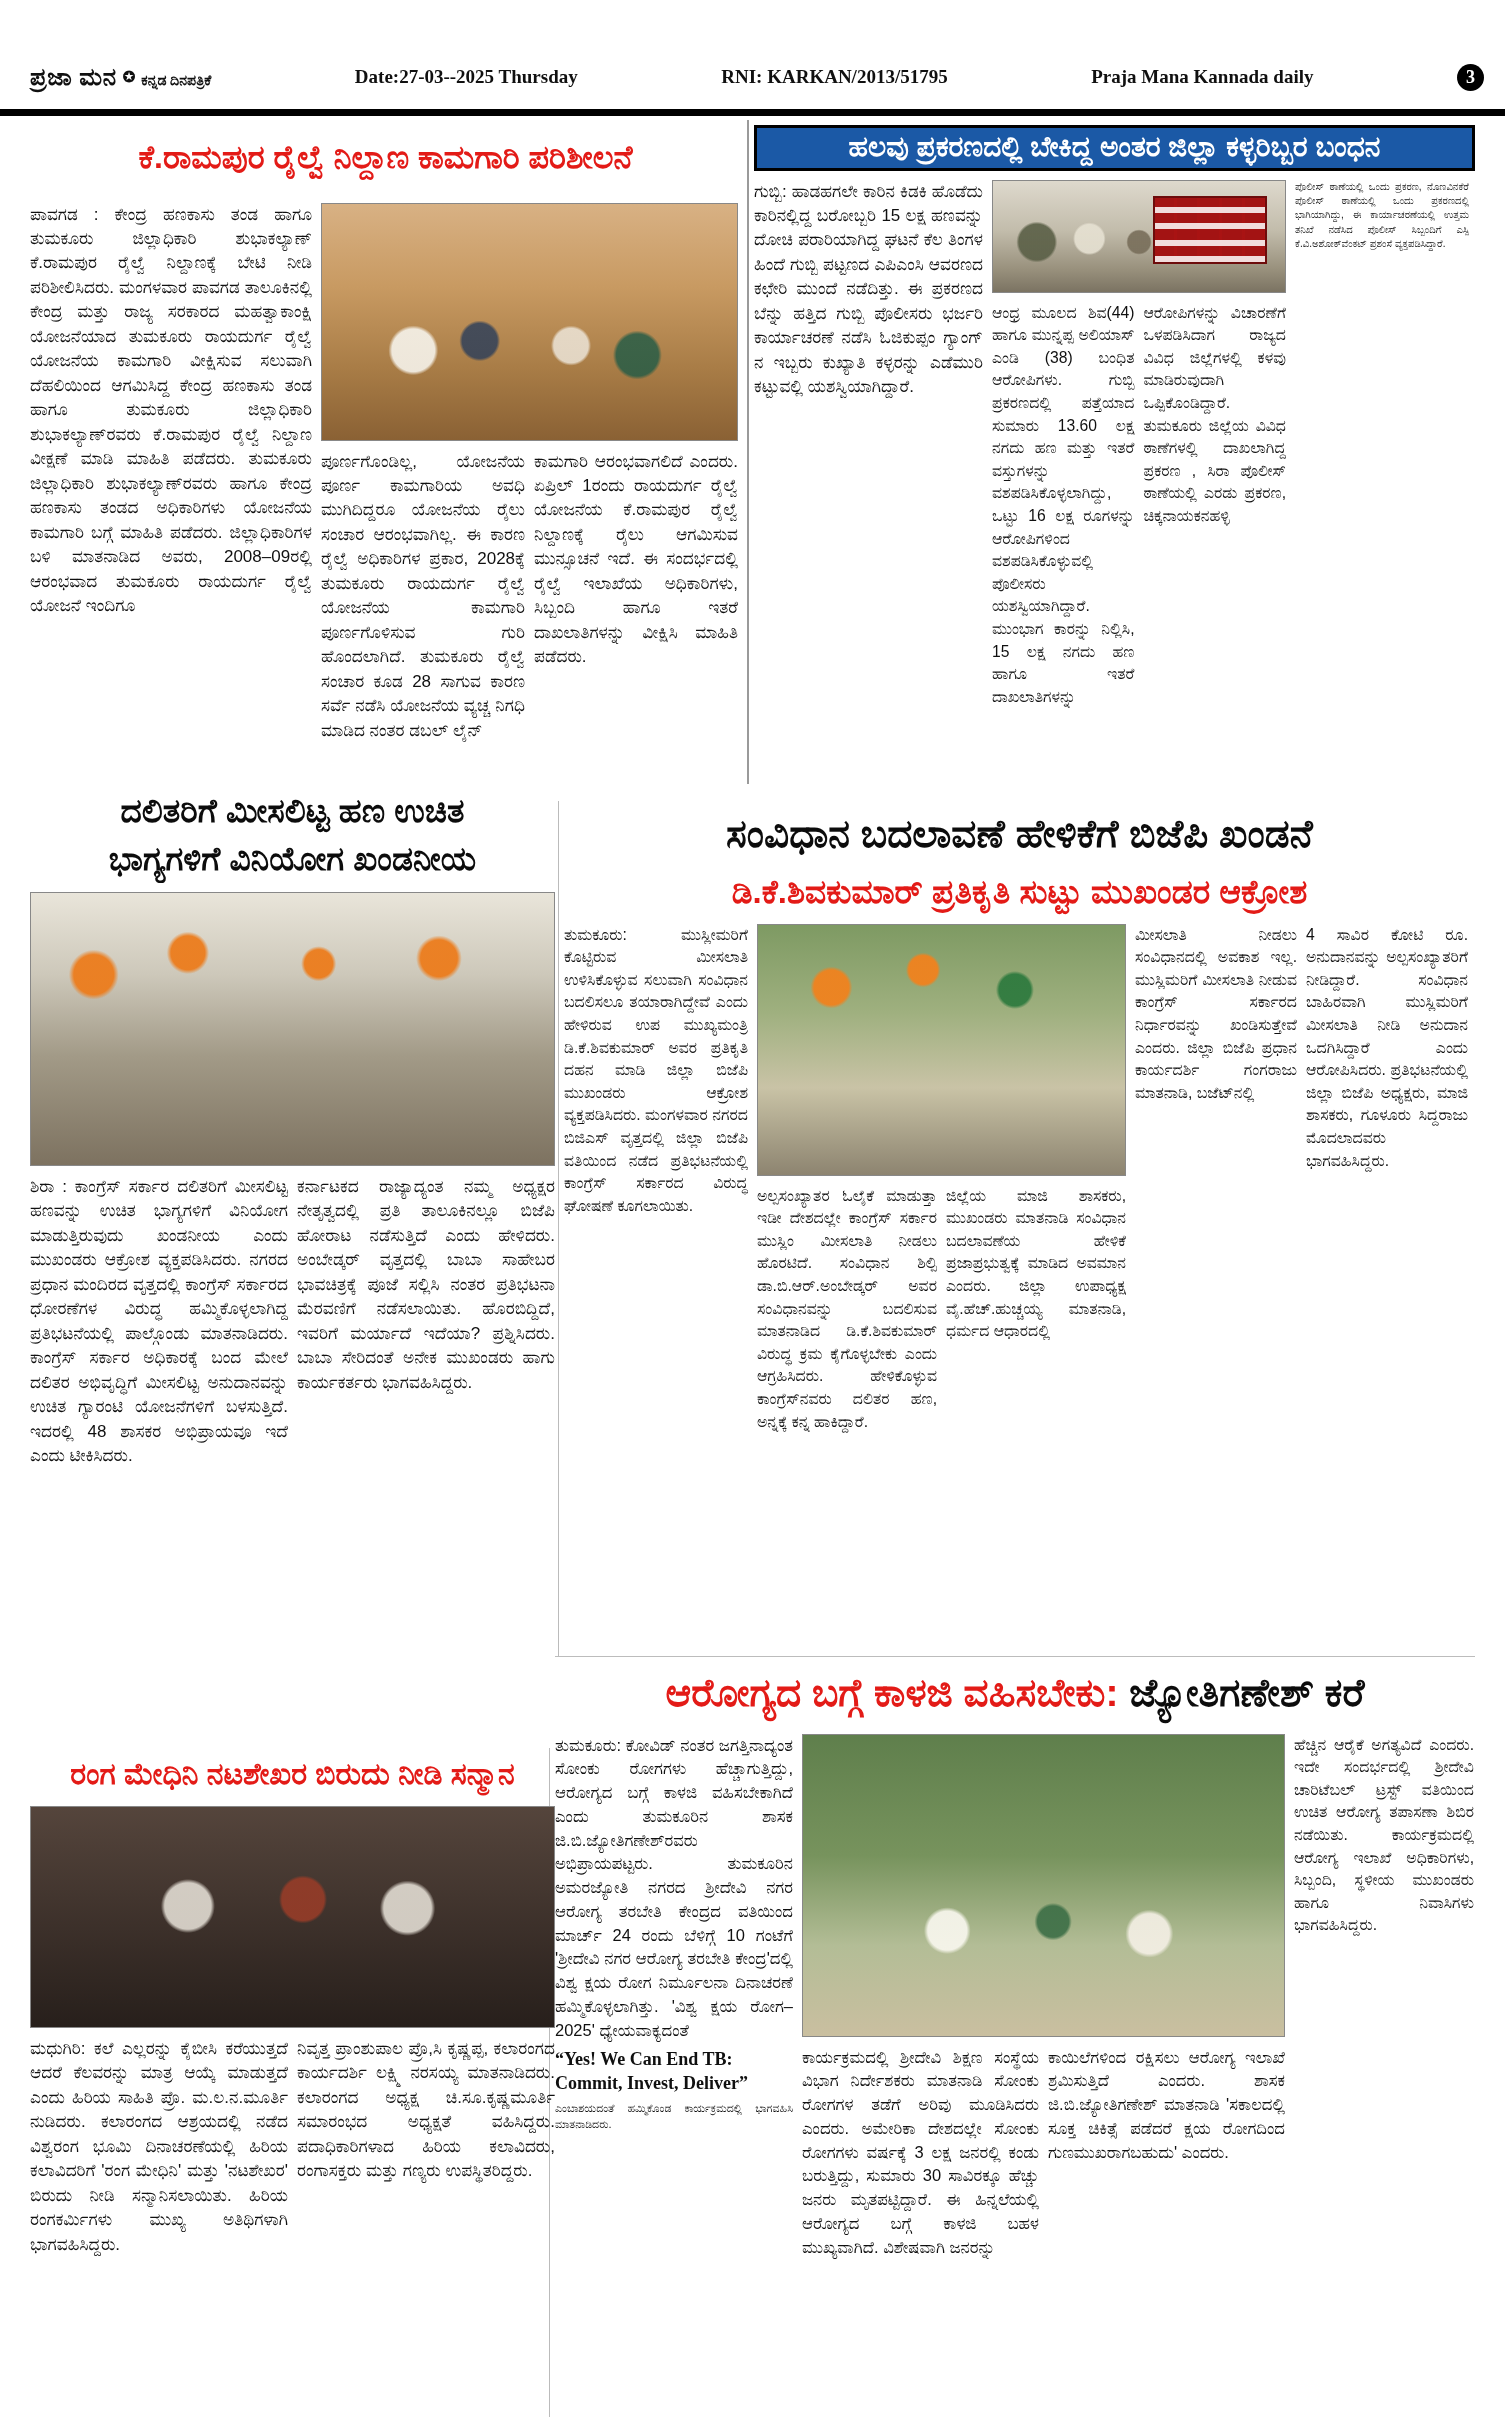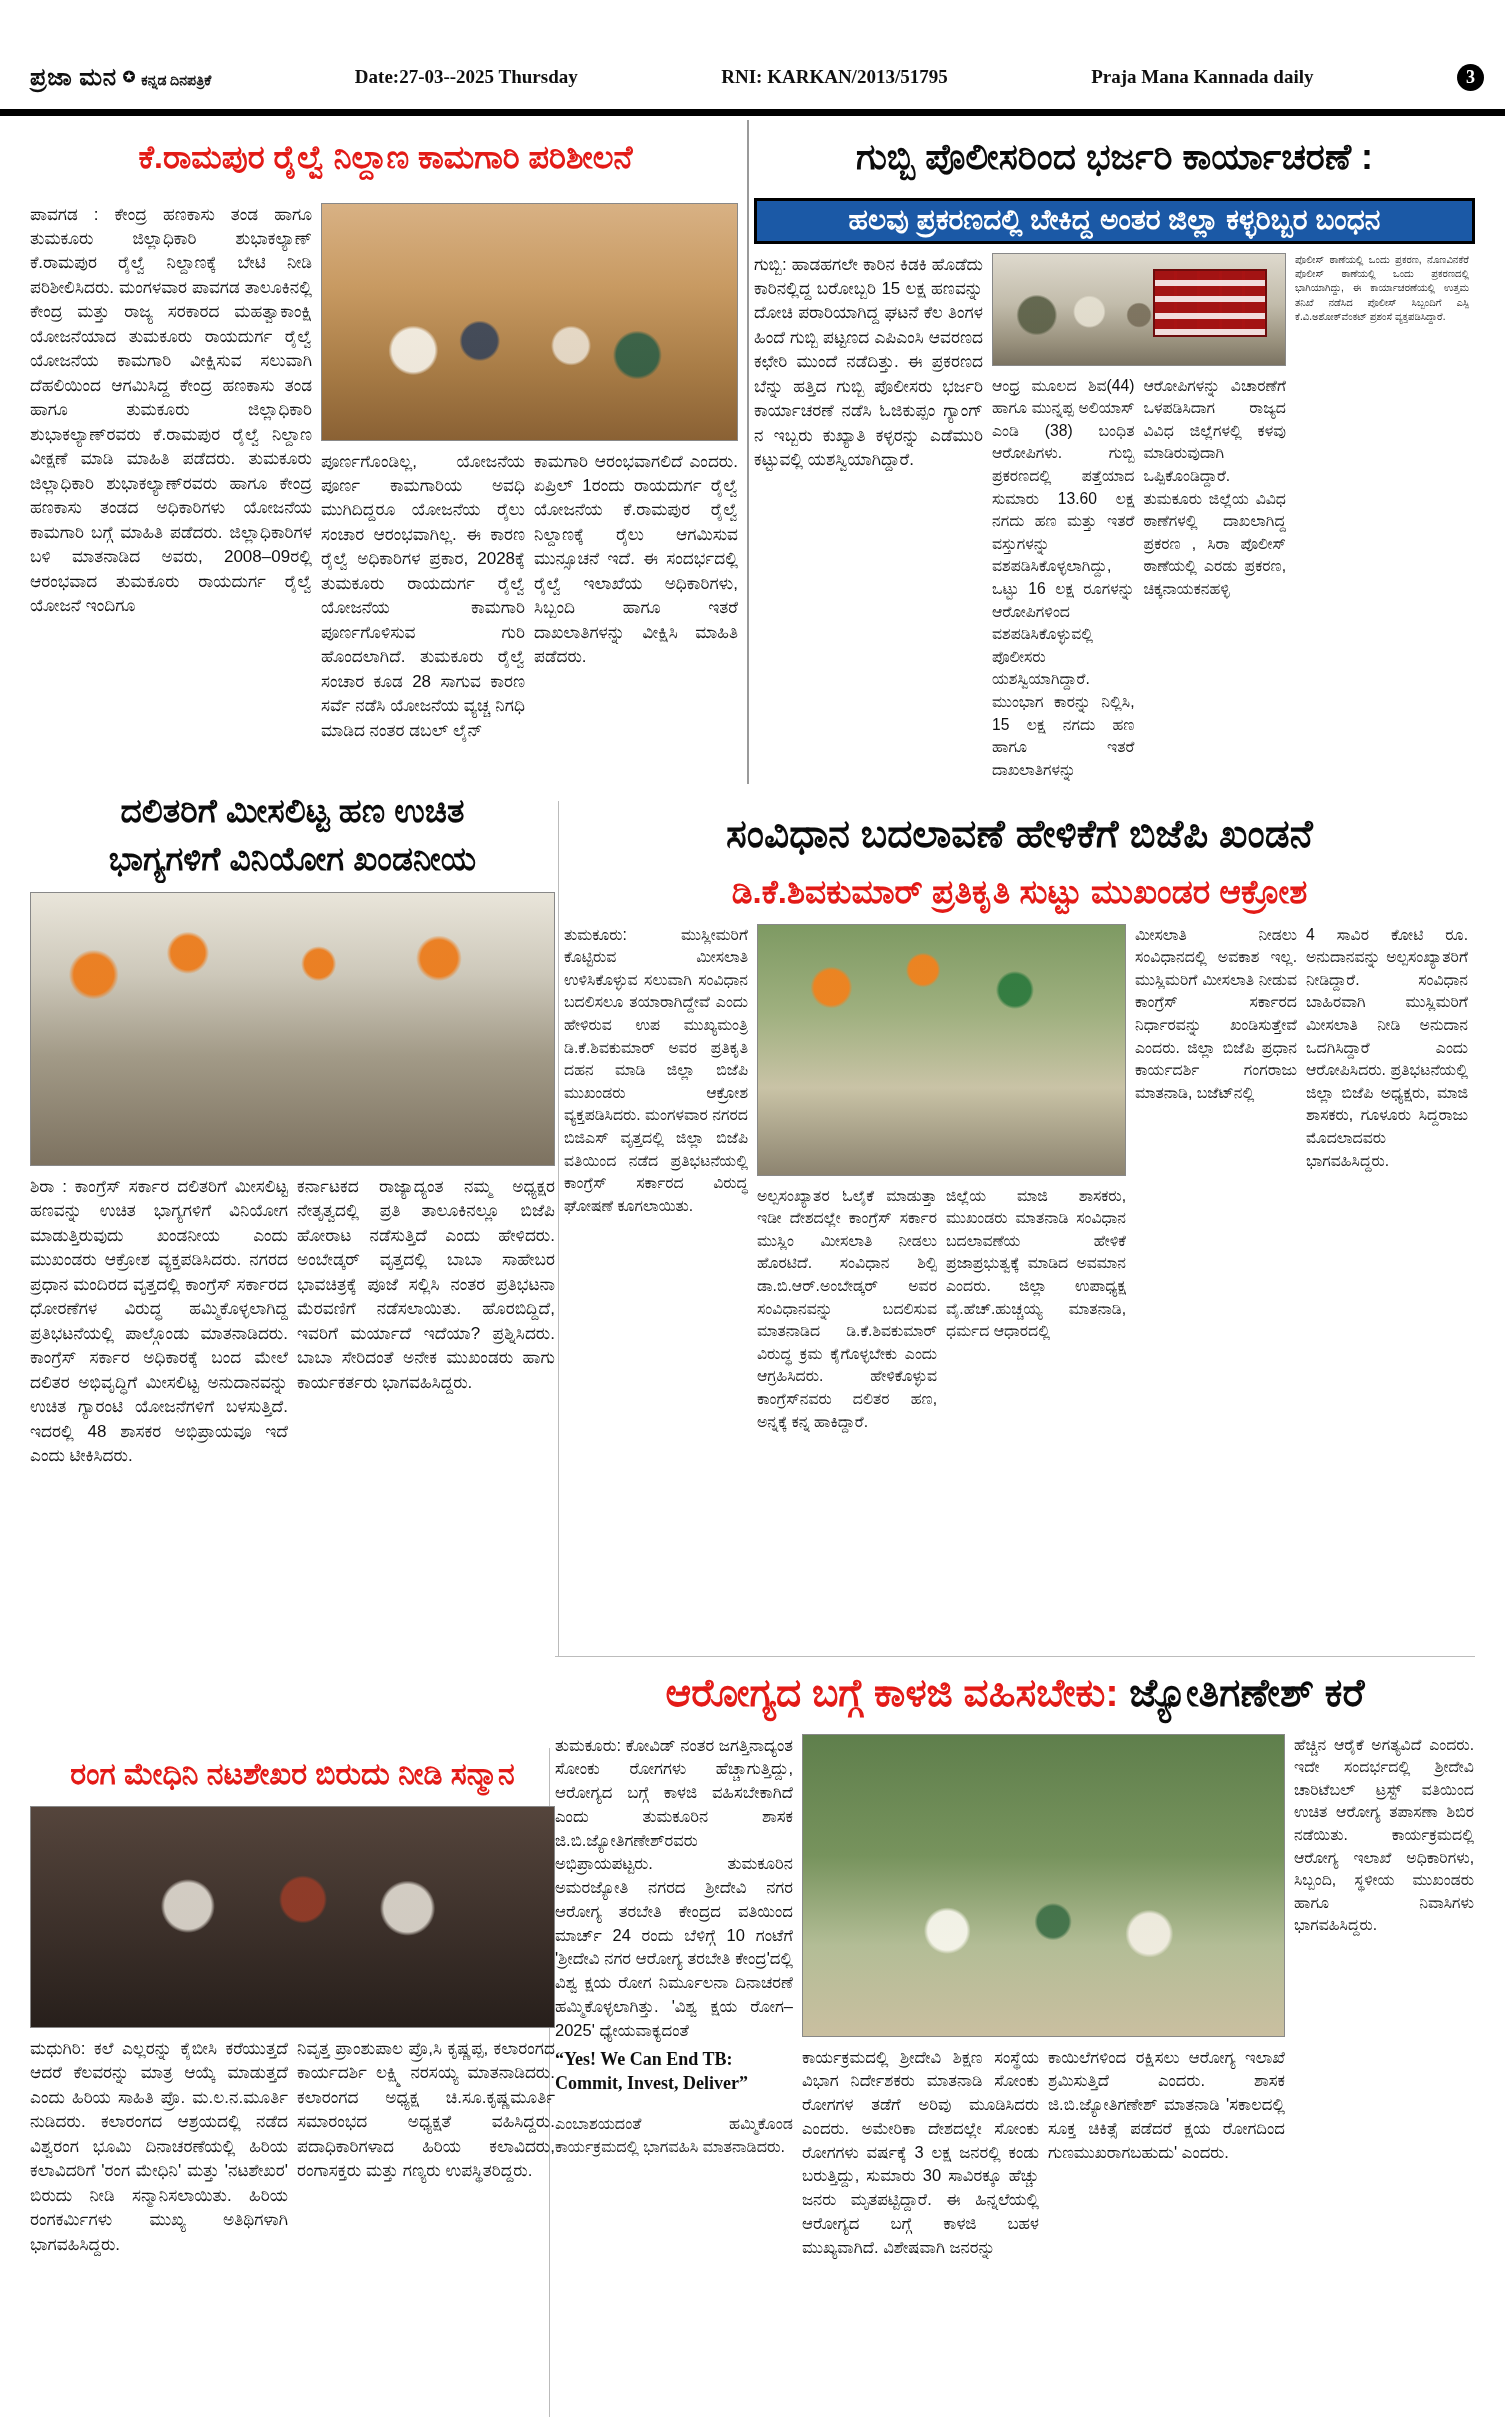--- a/index.html
+++ b/index.html
@@ -135,21 +135,20 @@
           <div class="col">ಪೂರ್ಣಗೊಂಡಿಲ್ಲ, ಯೋಜನೆಯ ಪೂರ್ಣ ಕಾಮಗಾರಿಯ ಅವಧಿ ಮುಗಿದಿದ್ದರೂ ಯೋಜನೆಯ ರೈಲು ಸಂಚಾರ ಆರಂಭವಾಗಿಲ್ಲ. ಈ ಕಾರಣ ರೈಲ್ವೆ ಅಧಿಕಾರಿಗಳ ಪ್ರಕಾರ, 2028ಕ್ಕೆ ತುಮಕೂರು ರಾಯದುರ್ಗ ರೈಲ್ವೆ ಯೋಜನೆಯ ಕಾಮಗಾರಿ ಪೂರ್ಣಗೊಳಿಸುವ ಗುರಿ ಹೊಂದಲಾಗಿದೆ. ತುಮಕೂರು ರೈಲ್ವೆ ಸಂಚಾರ ಕೂಡ 28 ಸಾಗುವ ಕಾರಣ ಸರ್ವೆ ನಡೆಸಿ ಯೋಜನೆಯ ವ್ಯಚ್ಚ ನಿಗಧಿ ಮಾಡಿದ ನಂತರ ಡಬಲ್ ಲೈನ್</div>
           <div class="col">ಕಾಮಗಾರಿ ಆರಂಭವಾಗಲಿದೆ ಎಂದರು. ಏಪ್ರಿಲ್ 1ರಂದು ರಾಯದುರ್ಗ ರೈಲ್ವೆ ಯೋಜನೆಯ ಕೆ.ರಾಮಪುರ ರೈಲ್ವೆ ನಿಲ್ದಾಣಕ್ಕೆ ರೈಲು ಆಗಮಿಸುವ ಮುನ್ಸೂಚನೆ ಇದೆ. ಈ ಸಂದರ್ಭದಲ್ಲಿ ರೈಲ್ವೆ ಇಲಾಖೆಯ ಅಧಿಕಾರಿಗಳು, ಸಿಬ್ಬಂದಿ ಹಾಗೂ ಇತರೆ ದಾಖಲಾತಿಗಳನ್ನು ವೀಕ್ಷಿಸಿ ಮಾಹಿತಿ ಪಡೆದರು.</div>
         </div>
       </div>
     </div>
   </section>
 
   <div class="vrule" style="left:747px; top:120px; width:1.5px; height:664px;"></div>
 
   <section class="art" style="left:754px; top:120px; width:721px; height:664px;">
-    <h1 class="hl blk" style="font-size:36px; height:73px; line-height:73px;">ಗುಬ್ಬಿ ಪೊಲೀಸರಿಂದ ಭರ್ಜರಿ ಕಾರ್ಯಾಚರಣೆ :</h1>
     <div class="banner" style="height:40px; margin:4.5px 0 9px; font-size:28px;">ಹಲವು ಪ್ರಕರಣದಲ್ಲಿ ಬೇಕಿದ್ದ ಅಂತರ ಜಿಲ್ಲಾ ಕಳ್ಳರಿಬ್ಬರ ಬಂಧನ</div>
     <div class="row" style="height:529px;">
       <div class="col colf" style="width:229px;">ಗುಬ್ಬಿ: ಹಾಡಹಗಲೇ ಕಾರಿನ ಕಿಡಕಿ ಹೊಡೆದು ಕಾರಿನಲ್ಲಿದ್ದ ಬರೋಬ್ಬರಿ 15 ಲಕ್ಷ ಹಣವನ್ನು ದೋಚಿ ಪರಾರಿಯಾಗಿದ್ದ ಘಟನೆ ಕೆಲ ತಿಂಗಳ ಹಿಂದೆ ಗುಬ್ಬಿ ಪಟ್ಟಣದ ಎಪಿಎಂಸಿ ಆವರಣದ ಕಛೇರಿ ಮುಂದೆ ನಡೆದಿತ್ತು. ಈ ಪ್ರಕರಣದ ಬೆನ್ನು ಹತ್ತಿದ ಗುಬ್ಬಿ ಪೊಲೀಸರು ಭರ್ಜರಿ ಕಾರ್ಯಾಚರಣೆ ನಡೆಸಿ ಓಜಿಕುಪ್ಪಂ ಗ್ಯಾಂಗ್ ನ ಇಬ್ಬರು ಕುಖ್ಯಾತಿ ಕಳ್ಳರನ್ನು ಎಡೆಮುರಿ ಕಟ್ಟುವಲ್ಲಿ ಯಶಸ್ವಿಯಾಗಿದ್ದಾರೆ.</div>
       <div class="stack" style="width:294px;">
         <div class="photo ph-gubbi" style="height:196px; margin-bottom:9px;">
           <div class="money-board"></div>
         </div>
         <div class="row" style="flex:1;">
           <div class="col" style="font-size:15.7px;">ಆಂಧ್ರ ಮೂಲದ ಶಿವ(44) ಹಾಗೂ ಮುನ್ನಪ್ಪ ಅಲಿಯಾಸ್ ಎಂಡಿ (38) ಬಂಧಿತ ಆರೋಪಿಗಳು. ಗುಬ್ಬಿ ಪ್ರಕರಣದಲ್ಲಿ ಪತ್ತೆಯಾದ ಸುಮಾರು 13.60 ಲಕ್ಷ ನಗದು ಹಣ ಮತ್ತು ಇತರೆ ವಸ್ತುಗಳನ್ನು ವಶಪಡಿಸಿಕೊಳ್ಳಲಾಗಿದ್ದು, ಒಟ್ಟು 16 ಲಕ್ಷ ರೂಗಳನ್ನು ಆರೋಪಿಗಳಿಂದ ವಶಪಡಿಸಿಕೊಳ್ಳುವಲ್ಲಿ ಪೊಲೀಸರು ಯಶಸ್ವಿಯಾಗಿದ್ದಾರೆ. ಮುಂಭಾಗ ಕಾರನ್ನು ನಿಲ್ಲಿಸಿ, 15 ಲಕ್ಷ ನಗದು ಹಣ ಹಾಗೂ ಇತರೆ ದಾಖಲಾತಿಗಳನ್ನು</div>
           <div class="col" style="font-size:15.7px;">ಆರೋಪಿಗಳನ್ನು ವಿಚಾರಣೆಗೆ ಒಳಪಡಿಸಿದಾಗ ರಾಜ್ಯದ ವಿವಿಧ ಜಿಲ್ಲೆಗಳಲ್ಲಿ ಕಳವು ಮಾಡಿರುವುದಾಗಿ ಒಪ್ಪಿಕೊಂಡಿದ್ದಾರೆ. ತುಮಕೂರು ಜಿಲ್ಲೆಯ ವಿವಿಧ ಠಾಣೆಗಳಲ್ಲಿ ದಾಖಲಾಗಿದ್ದ ಪ್ರಕರಣ , ಸಿರಾ ಪೊಲೀಸ್ ಠಾಣೆಯಲ್ಲಿ ಎರಡು ಪ್ರಕರಣ, ಚಿಕ್ಕನಾಯಕನಹಳ್ಳಿ</div>
@@ -189,21 +188,21 @@
   </section>
 
   <div class="hrule" style="left:555px; top:1656px; width:920px; height:0.7px;"></div>
 
   <section class="art" style="left:555px; top:1660px; width:920px; height:756px;">
     <h1 class="hl" style="font-size:39px; height:66px; line-height:66px;"><span class="red">ಆರೋಗ್ಯದ ಬಗ್ಗೆ ಕಾಳಜಿ ವಹಿಸಬೇಕು:</span><span class="blk"> ಜ್ಯೋತಿಗಣೇಶ್ ಕರೆ</span></h1>
     <div class="row" style="height:675px; margin-top:7.5px;">
       <div class="stack colf" style="width:238px;">
         <div class="col" style="flex:0 0 auto; font-size:16.5px;">ತುಮಕೂರು: ಕೋವಿಡ್ ನಂತರ ಜಗತ್ತಿನಾದ್ಯಂತ ಸೋಂಕು ರೋಗಗಳು ಹೆಚ್ಚಾಗುತ್ತಿದ್ದು, ಆರೋಗ್ಯದ ಬಗ್ಗೆ ಕಾಳಜಿ ವಹಿಸಬೇಕಾಗಿದೆ ಎಂದು ತುಮಕೂರಿನ ಶಾಸಕ ಜಿ.ಬಿ.ಜ್ಯೋತಿಗಣೇಶ್‌ರವರು ಅಭಿಪ್ರಾಯಪಟ್ಟರು. ತುಮಕೂರಿನ ಅಮರಜ್ಯೋತಿ ನಗರದ ಶ್ರೀದೇವಿ ನಗರ ಆರೋಗ್ಯ ತರಬೇತಿ ಕೇಂದ್ರದ ವತಿಯಿಂದ ಮಾರ್ಚ್ 24 ರಂದು ಬೆಳಿಗ್ಗೆ 10 ಗಂಟೆಗೆ 'ಶ್ರೀದೇವಿ ನಗರ ಆರೋಗ್ಯ ತರಬೇತಿ ಕೇಂದ್ರ'ದಲ್ಲಿ ವಿಶ್ವ ಕ್ಷಯ ರೋಗ ನಿರ್ಮೂಲನಾ ದಿನಾಚರಣೆ ಹಮ್ಮಿಕೊಳ್ಳಲಾಗಿತ್ತು. 'ವಿಶ್ವ ಕ್ಷಯ ರೋಗ–2025' ಧ್ಯೇಯವಾಕ್ಯದಂತೆ</div>
         <div class="quote">“Yes! We Can End TB: Commit, Invest, Deliver”</div>
-        <div class="col" style="flex:1; font-size:16px;margin-top:11px;">ಎಂಬಾಶಯದಂತೆ ಹಮ್ಮಿಕೊಂಡ ಕಾರ್ಯಕ್ರಮದಲ್ಲಿ ಭಾಗವಹಿಸಿ ಮಾತನಾಡಿದರು.</div>
+        <div class="col" style="flex:1; font-size:11px;">ಎಂಬಾಶಯದಂತೆ ಹಮ್ಮಿಕೊಂಡ ಕಾರ್ಯಕ್ರಮದಲ್ಲಿ ಭಾಗವಹಿಸಿ ಮಾತನಾಡಿದರು.</div>
       </div>
       <div class="stack" style="width:483px;">
         <div class="photo ph-health" style="height:303px; margin-bottom:9px;"></div>
         <div class="row" style="flex:1;">
           <div class="col" style="font-size:16.5px;">ಕಾರ್ಯಕ್ರಮದಲ್ಲಿ ಶ್ರೀದೇವಿ ಶಿಕ್ಷಣ ಸಂಸ್ಥೆಯ ವಿಭಾಗ ನಿರ್ದೇಶಕರು ಮಾತನಾಡಿ ಸೋಂಕು ರೋಗಗಳ ತಡೆಗೆ ಅರಿವು ಮೂಡಿಸಿದರು ಎಂದರು. ಅಮೇರಿಕಾ ದೇಶದಲ್ಲೇ ಸೋಂಕು ರೋಗಗಳು ವರ್ಷಕ್ಕೆ 3 ಲಕ್ಷ ಜನರಲ್ಲಿ ಕಂಡು ಬರುತ್ತಿದ್ದು, ಸುಮಾರು 30 ಸಾವಿರಕ್ಕೂ ಹೆಚ್ಚು ಜನರು ಮೃತಪಟ್ಟಿದ್ದಾರೆ. ಈ ಹಿನ್ನಲೆಯಲ್ಲಿ ಆರೋಗ್ಯದ ಬಗ್ಗೆ ಕಾಳಜಿ ಬಹಳ ಮುಖ್ಯವಾಗಿದೆ. ವಿಶೇಷವಾಗಿ ಜನರನ್ನು</div>
           <div class="col" style="font-size:16.5px;">ಕಾಯಿಲೆಗಳಿಂದ ರಕ್ಷಿಸಲು ಆರೋಗ್ಯ ಇಲಾಖೆ ಶ್ರಮಿಸುತ್ತಿದೆ ಎಂದರು. ಶಾಸಕ ಜಿ.ಬಿ.ಜ್ಯೋತಿಗಣೇಶ್ ಮಾತನಾಡಿ 'ಸಕಾಲದಲ್ಲಿ ಸೂಕ್ತ ಚಿಕಿತ್ಸೆ ಪಡೆದರೆ ಕ್ಷಯ ರೋಗದಿಂದ ಗುಣಮುಖರಾಗಬಹುದು' ಎಂದರು.</div>
         </div>
       </div>
       <div class="col colf" style="width:180px; font-size:15.7px;">ಹೆಚ್ಚಿನ ಆರೈಕೆ ಅಗತ್ಯವಿದೆ ಎಂದರು. ಇದೇ ಸಂದರ್ಭದಲ್ಲಿ ಶ್ರೀದೇವಿ ಚಾರಿಟೆಬಲ್ ಟ್ರಸ್ಟ್ ವತಿಯಿಂದ ಉಚಿತ ಆರೋಗ್ಯ ತಪಾಸಣಾ ಶಿಬಿರ ನಡೆಯಿತು. ಕಾರ್ಯಕ್ರಮದಲ್ಲಿ ಆರೋಗ್ಯ ಇಲಾಖೆ ಅಧಿಕಾರಿಗಳು, ಸಿಬ್ಬಂದಿ, ಸ್ಥಳೀಯ ಮುಖಂಡರು ಹಾಗೂ ನಿವಾಸಿಗಳು ಭಾಗವಹಿಸಿದ್ದರು.</div>
     </div>

